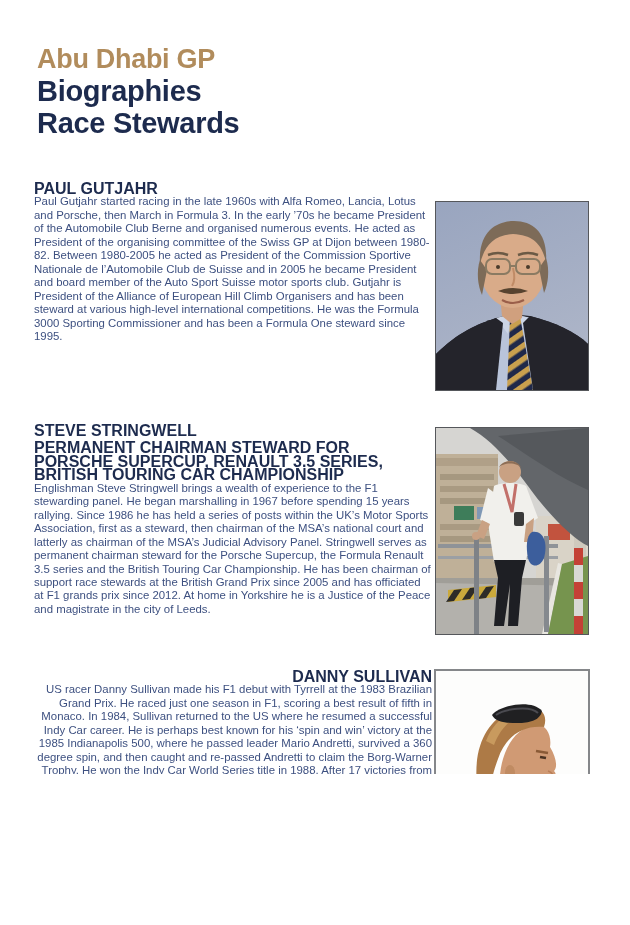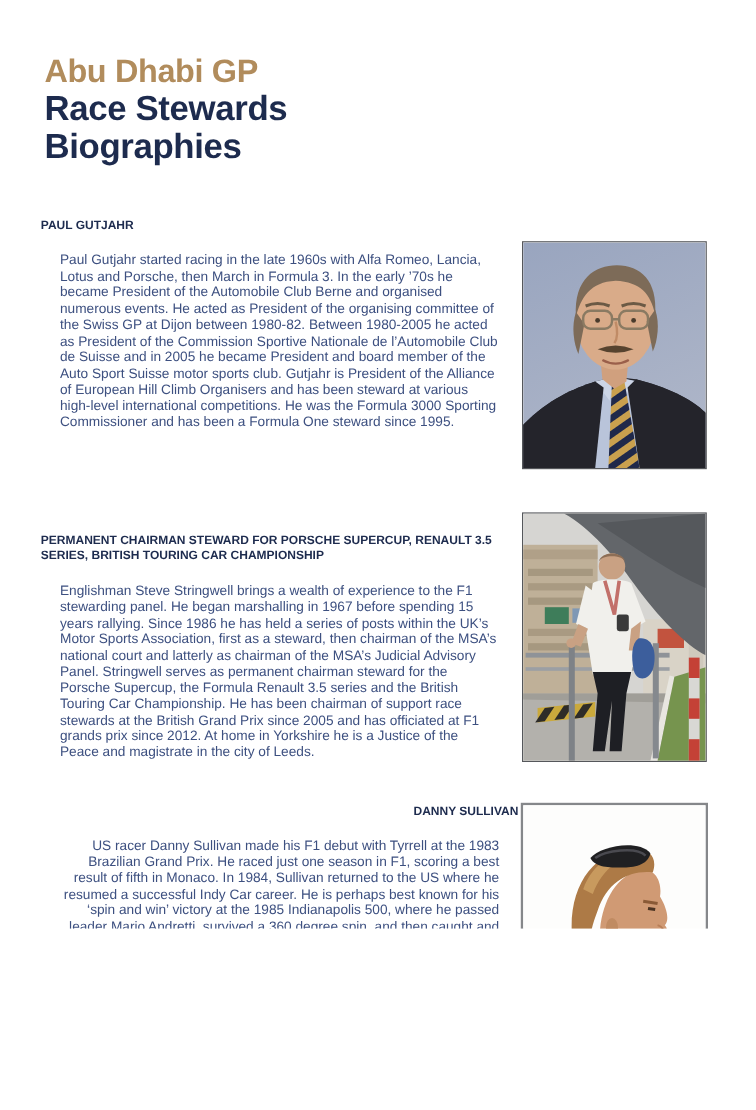--- a/index.html
+++ b/index.html
@@ -4,41 +4,41 @@
 <style>
   html,body{margin:0;padding:0;background:#ffffff;}
   .page{
     position:relative;width:630px;height:774px;background:#ffffff;overflow:hidden;
     font-family:"Liberation Sans",sans-serif;
   }
   .doc-title{position:absolute;left:37px;top:44px;font-weight:bold;letter-spacing:-0.3px;}
   .doc-title .t1{font-size:27px;line-height:31px;color:#b18c5c;}
   .doc-title .t2{font-size:29px;line-height:32px;color:#1d2b4e;}
   .bio{position:absolute;left:34px;width:398px;font-size:11.4px;line-height:13.45px;}
-  .bio h2,.bio h3{margin:0;font-size:10px;line-height:13.45px;color:#1d2b4e;font-weight:bold;}
-  .bio p{margin:16px;color:#3d5080;}
+  .bio h2,.bio h3{margin:0;font-size:16px;line-height:13.45px;color:#1d2b4e;font-weight:bold;}
+  .bio p{margin:0;color:#3d5080;}
   .bio1{top:182px;}
   .bio2{top:424px;}
   .bio3{top:670px;text-align:right;}
-  .bio2 h3{margin-top:20px;}
+  .bio2 h3{margin-top:4px;}
   figure.photo{position:absolute;margin:0;padding:0;background:#fff;}
   .photo1{left:435px;top:201px;width:152px;height:188px;border:1px solid #55575b;}
   .photo2{left:435px;top:427px;width:152px;height:206px;border:1px solid #55575b;}
   .photo3{left:434px;top:669px;width:152px;height:207px;border:2px solid #85878a;}
   figure.photo svg{display:block;}
 </style>
 </head>
 <body>
 
 <div class="page">
 
   <header class="doc-title">
     <div class="t1">Abu Dhabi GP</div>
+    <div class="t2">Biographies</div>
     <div class="t2">Race Stewards</div>
-    <div class="t2">Biographies</div>
   </header>
 
   <section class="bio bio1">
     <h2>PAUL GUTJAHR</h2>
     <p>Paul Gutjahr started racing in the late 1960s with Alfa Romeo, Lancia, Lotus and Porsche, then March in Formula 3. In the early ’70s he became President of the Automobile Club Berne and organised numerous events. He acted as President of the organising committee of the Swiss GP at Dijon between 1980-82. Between 1980-2005 he acted as President of the Commission Sportive Nationale de l’Automobile Club de Suisse and in 2005 he became President and board member of the Auto Sport Suisse motor sports club. Gutjahr is President of the Alliance of European Hill Climb Organisers and has been steward at various high-level international competitions. He was the Formula 3000 Sporting Commissioner and has been a Formula One steward since 1995.</p>
   </section>
 
   <figure class="photo photo1">
     <svg viewBox="0 0 152 188" width="152" height="188" aria-hidden="true">
       <defs>
@@ -77,20 +77,21 @@
         <path d="M52,53 Q62,49 72,53" stroke="#6b5a45" stroke-width="2.5" fill="none"></path>
         <path d="M82,53 Q92,49 102,53" stroke="#6b5a45" stroke-width="2.5" fill="none"></path>
         <path d="M77,66 Q80,78 76,84" stroke="#c08b66" stroke-width="2" fill="none"></path>
         <path d="M62,89 Q77,83 92,89 Q77,95 62,89 Z" fill="#57432f"></path>
         <path d="M66,98 Q77,104 88,98" stroke="#9a5f4a" stroke-width="2" fill="none"></path>
       </g>
     </svg>
   </figure>
 
   <section class="bio bio2">
+    <h2>STEVE STRINGWELL</h2>
     <h3>PERMANENT CHAIRMAN STEWARD FOR PORSCHE SUPERCUP, RENAULT 3.5 SERIES, BRITISH TOURING CAR CHAMPIONSHIP</h3>
     <p>Englishman Steve Stringwell brings a wealth of experience to the F1 stewarding panel. He began marshalling in 1967 before spending 15 years rallying. Since 1986 he has held a series of posts within the UK’s Motor Sports Association, first as a steward, then chairman of the MSA’s national court and latterly as chairman of the MSA’s Judicial Advisory Panel. Stringwell serves as permanent chairman steward for the Porsche Supercup, the Formula Renault 3.5 series and the British Touring Car Championship. He has been chairman of support race stewards at the British Grand Prix since 2005 and has officiated at F1 grands prix since 2012. At home in Yorkshire he is a Justice of the Peace and magistrate in the city of Leeds.</p>
   </section>
 
   <figure class="photo photo2">
     <svg viewBox="0 0 152 206" width="152" height="206" aria-hidden="true">
       <rect width="152" height="206" fill="#d6d5d2"></rect>
       <g>
         <rect x="100" y="88" width="52" height="62" fill="#d9d3c7"></rect>
         <rect x="112" y="96" width="22" height="16" fill="#c2533e"></rect>

